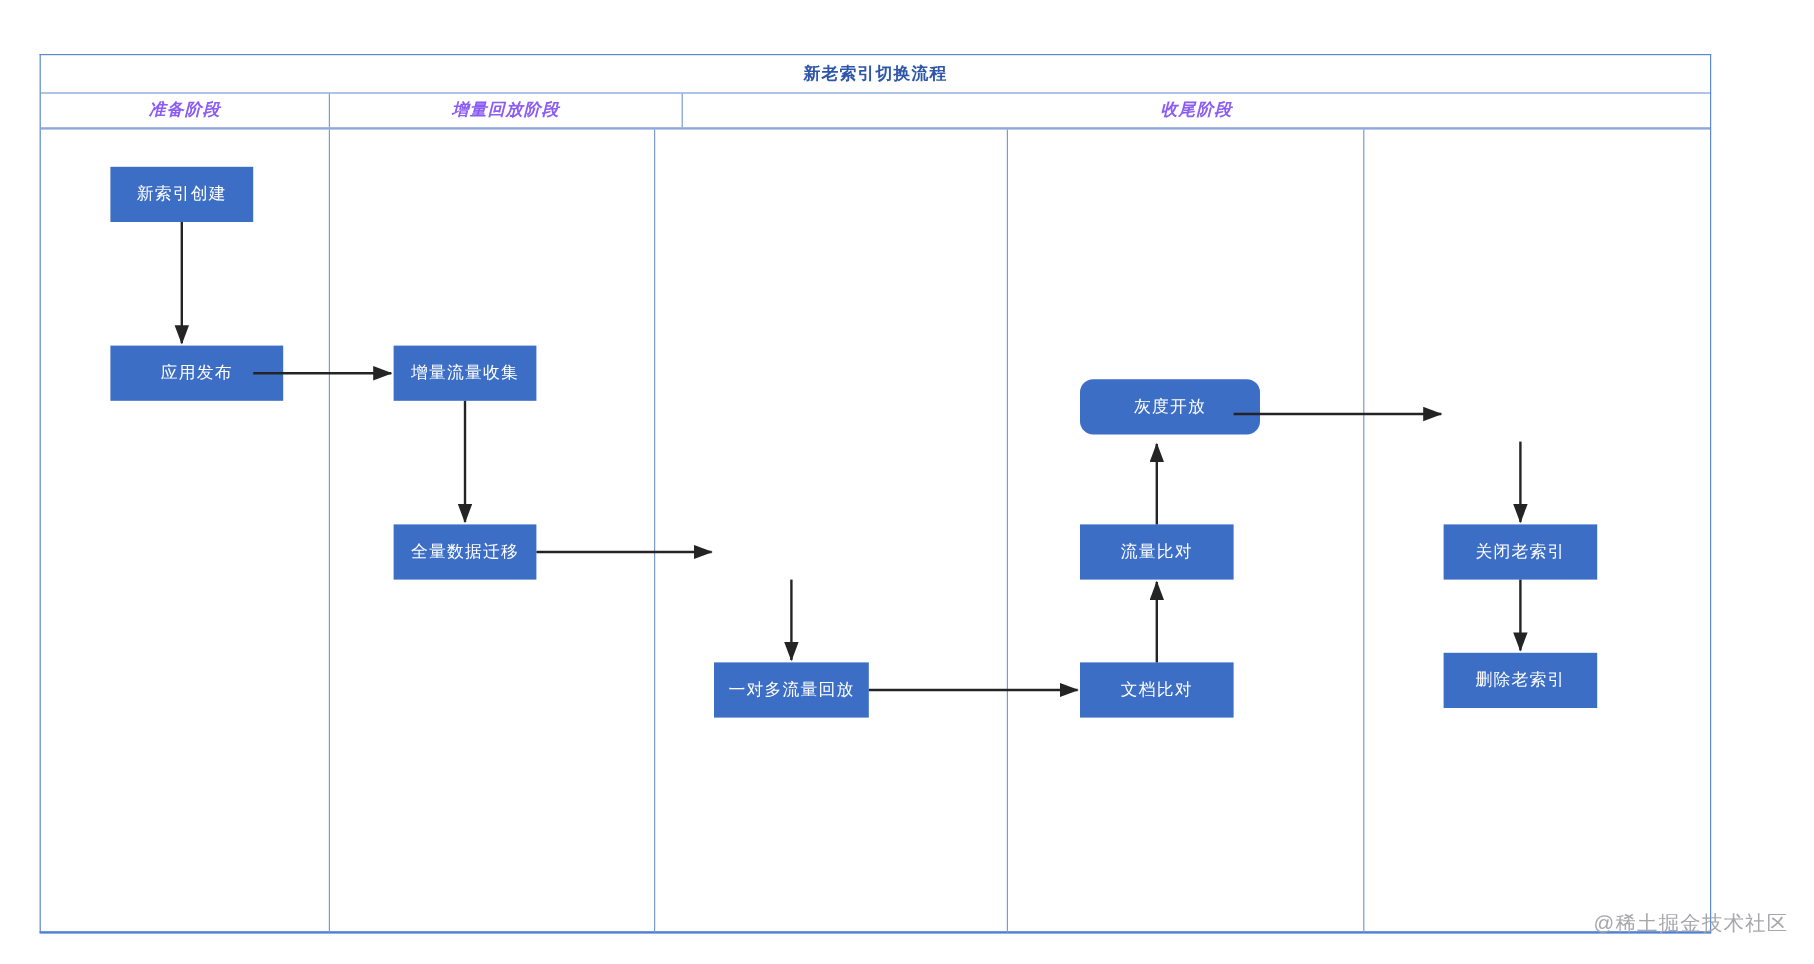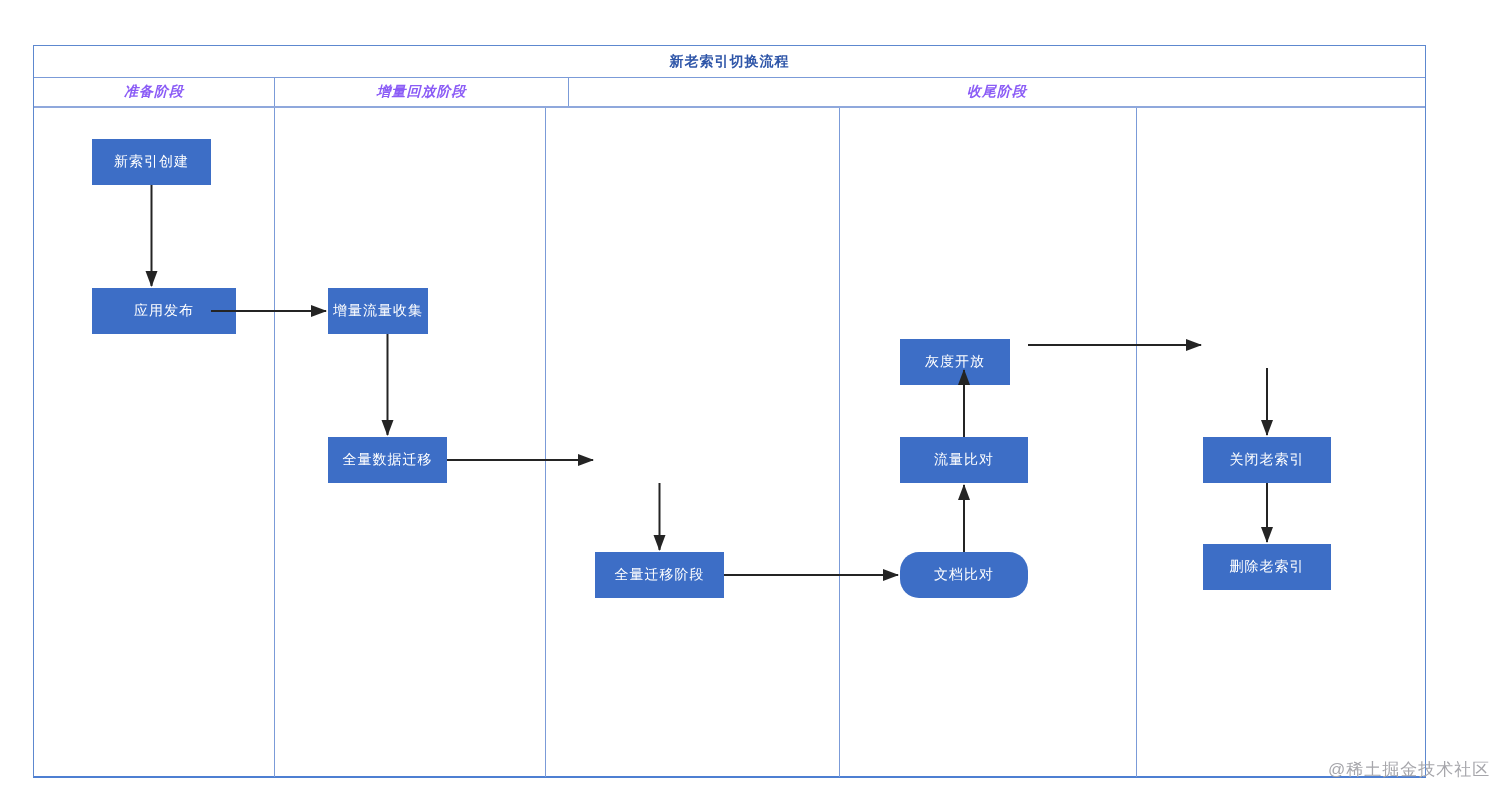--- a/index.html
+++ b/index.html
@@ -124,26 +124,26 @@
     <div class="lane-body">
       <div class="lane-sep sep-1"></div>
       <div class="lane-sep sep-2"></div>
       <div class="lane-sep sep-3"></div>
       <div class="lane-sep sep-4"></div>
     </div>
   </div>
 
   <div class="node" style="left:92px;  top:139px; width:119px;">新索引创建</div>
   <div class="node" style="left:92px;  top:288px; width:144px;">应用发布</div>
-  <div class="node" style="left:328px; top:288px; width:100px;">增量流量收集</div>
+  <div class="node" style="left:328px; top:288px; width:119px;">增量流量收集</div>
   <div class="node" style="left:328px; top:437px; width:119px;">全量数据迁移</div>
-  <div class="node" style="left:595px; top:552px; width:129px;">全量迁移阶段</div>
-  <div class="node" style="left:900px; top:339px; width:110px;">灰度开放</div>
+  <div class="node" style="left:595px; top:552px; width:129px;">一对多流量回放</div>
+  <div class="node" style="left:900px; top:316px; width:150px;border-radius:11px;">灰度开放</div>
   <div class="node" style="left:900px; top:437px; width:128px;">流量比对</div>
-  <div class="node" style="left:900px; top:552px; width:128px;border-radius:19px;">文档比对</div>
+  <div class="node" style="left:900px; top:552px; width:128px;">文档比对</div>
   <div class="node" style="left:1203px;top:437px; width:128px;">关闭老索引</div>
   <div class="node" style="left:1203px;top:544px; width:128px;">删除老索引</div>
 
   <svg class="arrow-layer" viewBox="0 0 1512 803" xmlns="http://www.w3.org/2000/svg">
     <defs>
       <marker id="arrowhead" markerWidth="9" markerHeight="8" refX="7.5" refY="3" orient="auto" markerUnits="strokeWidth">
         <path d="M0,0 L8,3 L0,6 Z" fill="#242424"></path>
       </marker>
     </defs>
     <line x1="151.5" y1="185" x2="151.5" y2="286" stroke="#242424" stroke-width="2" marker-end="url(#arrowhead)"></line>

